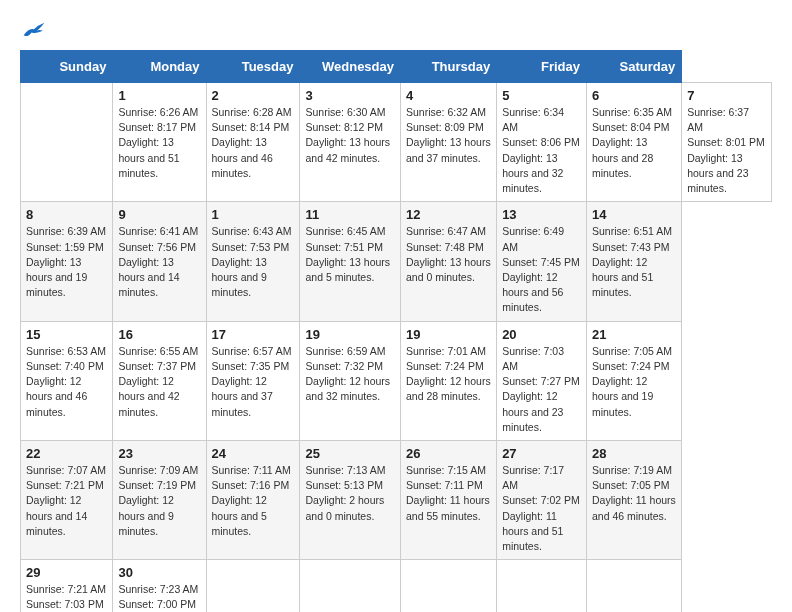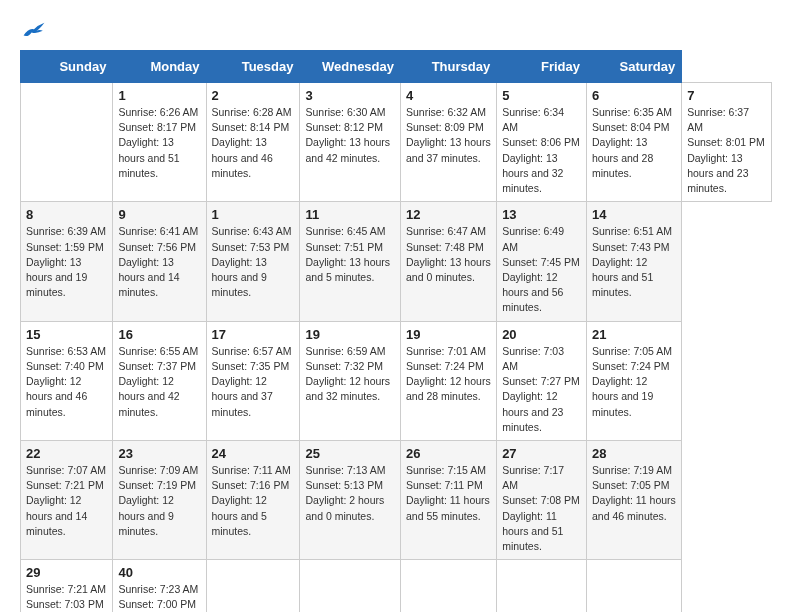--- a/index.html
+++ b/index.html
@@ -227,34 +227,34 @@
         <td>
           <span class="day-num">25</span>
           <div class="day-info"><span>Sunrise: 7:13 AM</span><br><span>Sunset: 5:13 PM</span><br><span>Daylight: 2 hours and 0 minutes.</span></div>
         </td>
         <td>
           <span class="day-num">26</span>
           <div class="day-info"><span>Sunrise: 7:15 AM</span><br><span>Sunset: 7:11 PM</span><br><span>Daylight: 11 hours and 55 minutes.</span></div>
         </td>
         <td>
           <span class="day-num">27</span>
-          <div class="day-info"><span>Sunrise: 7:17 AM</span><br><span>Sunset: 7:08 PM</span><br><span>Daylight: 11 hours and 51 minutes.</span></div>
+          <div class="day-info"><span>Sunrise: 7:17 AM</span><br><span>Sunset: 7:02 PM</span><br><span>Daylight: 11 hours and 51 minutes.</span></div>
         </td>
         <td>
           <span class="day-num">28</span>
           <div class="day-info"><span>Sunrise: 7:19 AM</span><br><span>Sunset: 7:05 PM</span><br><span>Daylight: 11 hours and 46 minutes.</span></div>
         </td>
       </tr>
       <tr>
         <td>
           <span class="day-num">29</span>
           <div class="day-info"><span>Sunrise: 7:21 AM</span><br><span>Sunset: 7:03 PM</span><br></div>
         </td>
         <td>
-          <span class="day-num">40</span>
+          <span class="day-num">30</span>
           <div class="day-info"><span>Sunrise: 7:23 AM</span><br><span>Sunset: 7:00 PM</span><br></div>
         </td>
         <td class="empty-cell"></td>
         <td class="empty-cell"></td>
         <td class="empty-cell"></td>
         <td class="empty-cell"></td>
         <td class="empty-cell"></td>
       </tr>
     </tbody>
 </table>

